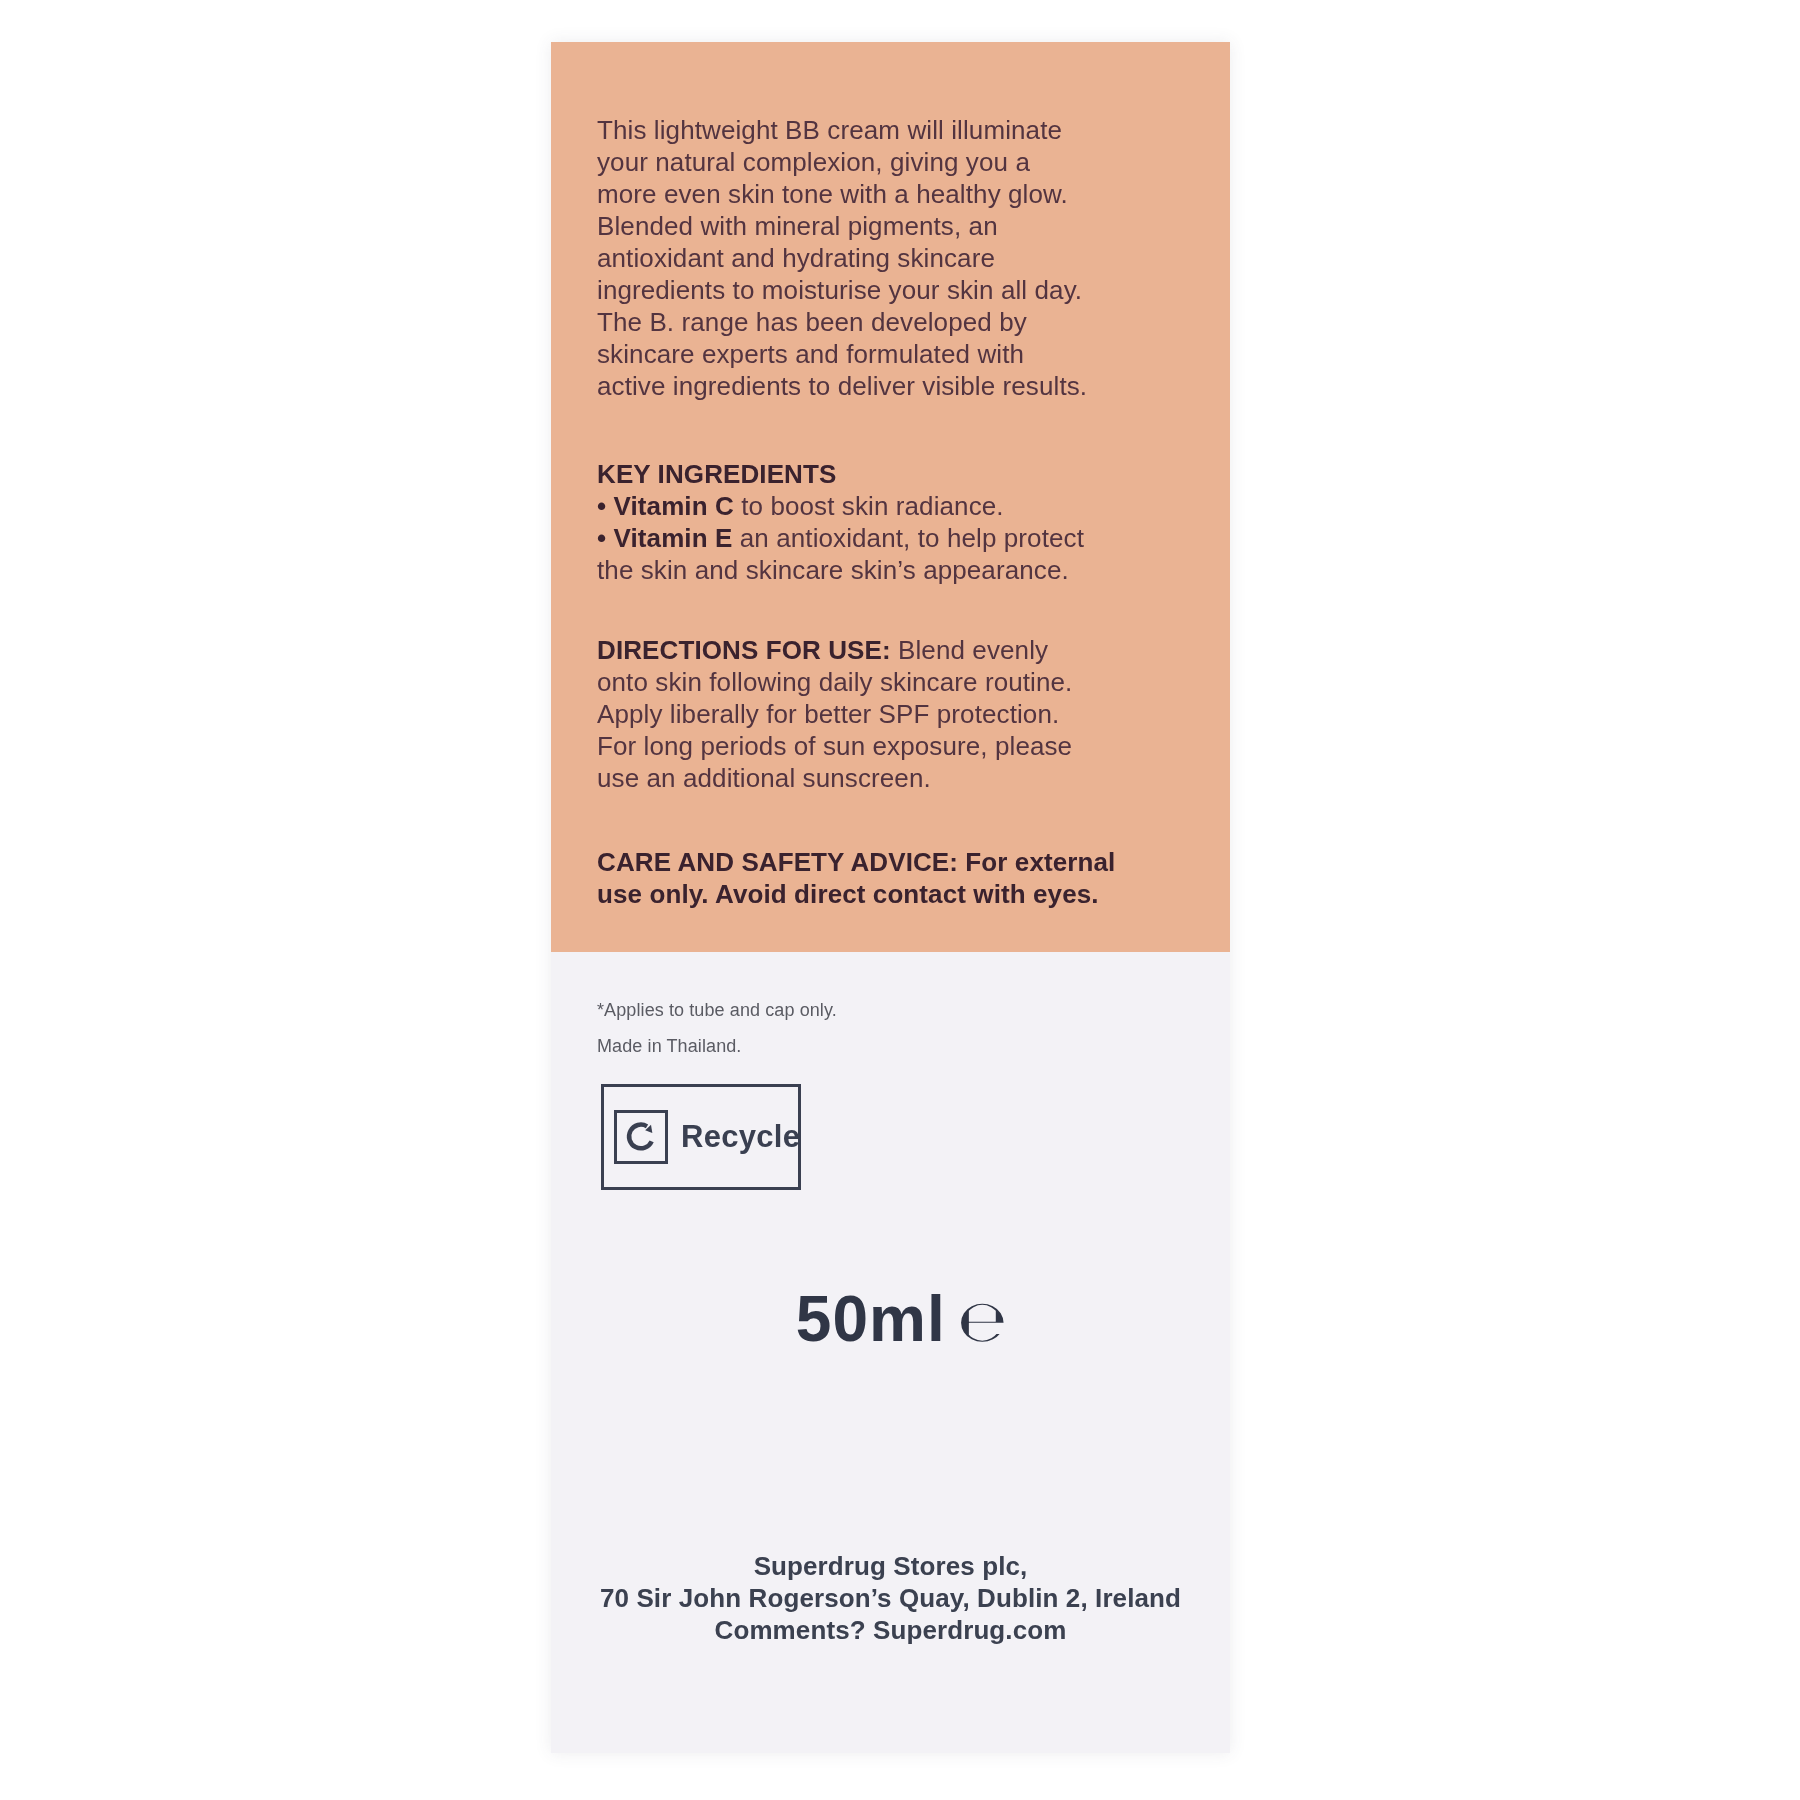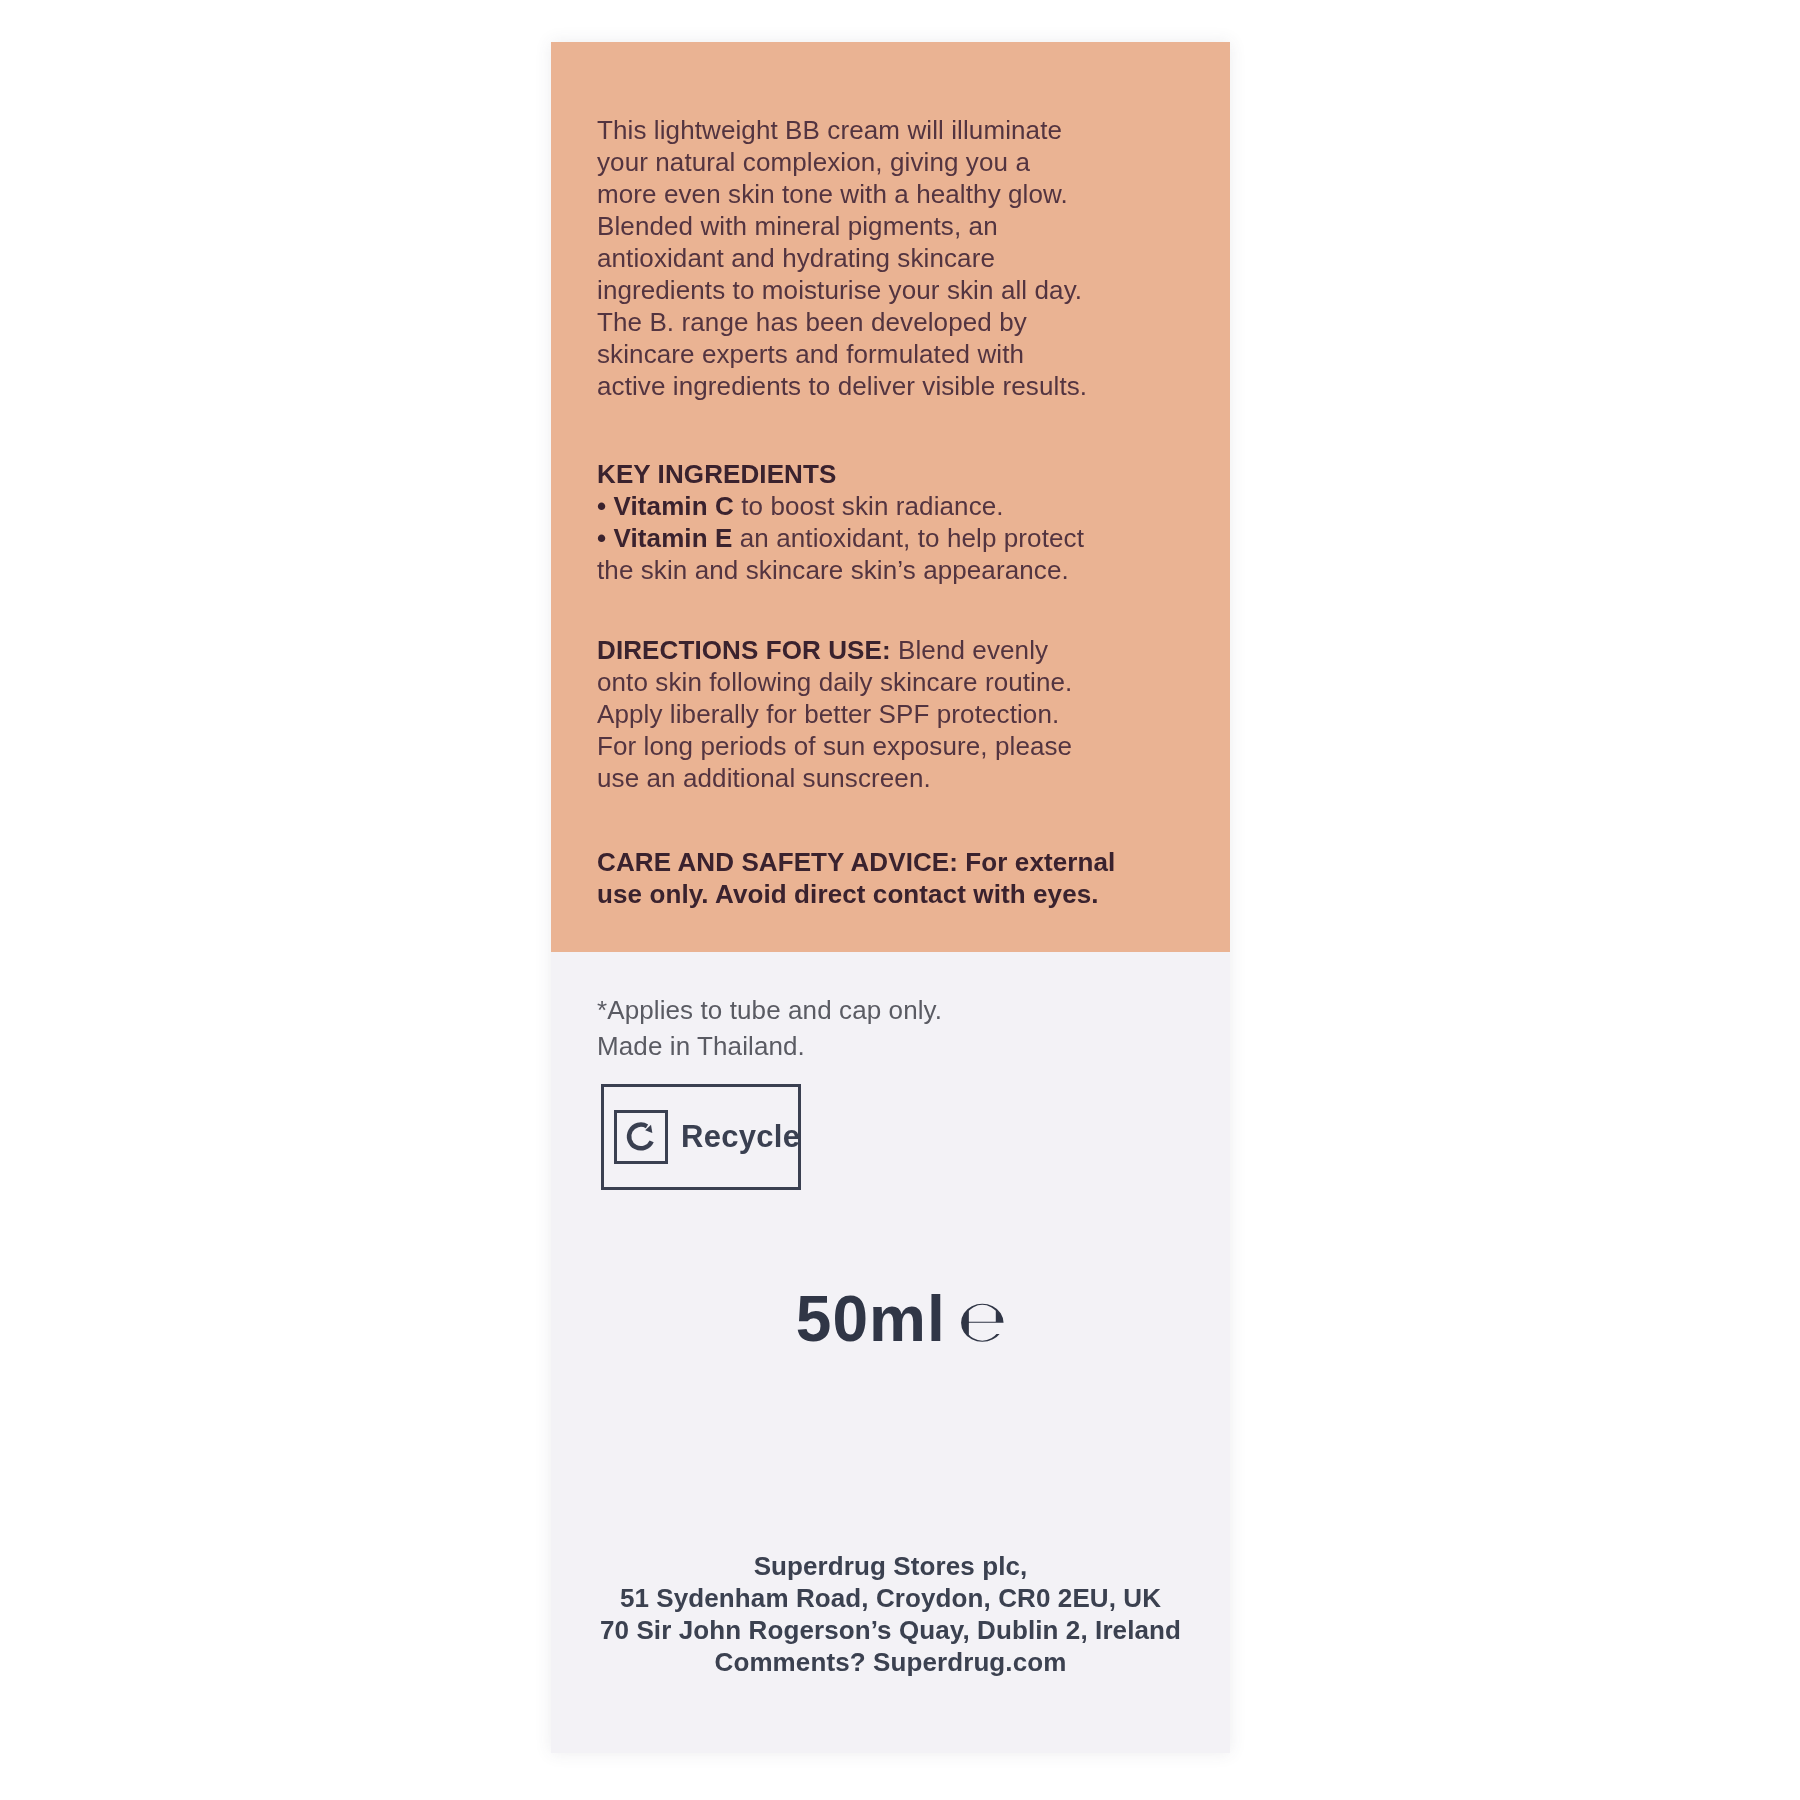--- a/index.html
+++ b/index.html
@@ -29,21 +29,21 @@
   }
   .para b{font-weight:700;color:#3a222e;}
   .bold{font-weight:700;color:#3a222e;}
   .mt-desc{margin-top:48px;}
   .mt-key{margin-top:56px;}
   .mt-dir{margin-top:48px;}
   .mt-care{margin-top:52px;}
   .kblock p{margin:0;}
   .note{
     position:absolute;left:46px;top:40px;
-    font-size:26px;line-height:36px;color:#5a5b63;letter-spacing:0.1px;
+    font-size:18px;line-height:36px;color:#5a5b63;letter-spacing:0.1px;
   }
   .recycle{
     position:absolute;left:50px;top:132px;width:200px;height:106px;
     border:3px solid #3a4051;box-sizing:border-box;
     display:flex;align-items:center;gap:13px;padding-left:10px;
   }
   .rc-square{
     width:54px;height:54px;border:3px solid #3a4051;box-sizing:border-box;
     display:flex;align-items:center;justify-content:center;flex:0 0 auto;
   }
@@ -122,19 +122,18 @@
       <span class="rc-label">Recycle</span>
     </div>
 
     <div class="volume">
       <span class="vol">50ml</span>
       <span class="emark">℮</span>
     </div>
 
     <div class="address">
       <div>Superdrug Stores plc,</div>
-      <div>51 Sydenham Road, Croydon, CR0 2EU, UK</div>
       <div>70 Sir John Rogerson’s Quay, Dublin 2, Ireland</div>
       <div>Comments? Superdrug.com</div>
     </div>
 
   </section>
 </div>
 
 </body></html>

